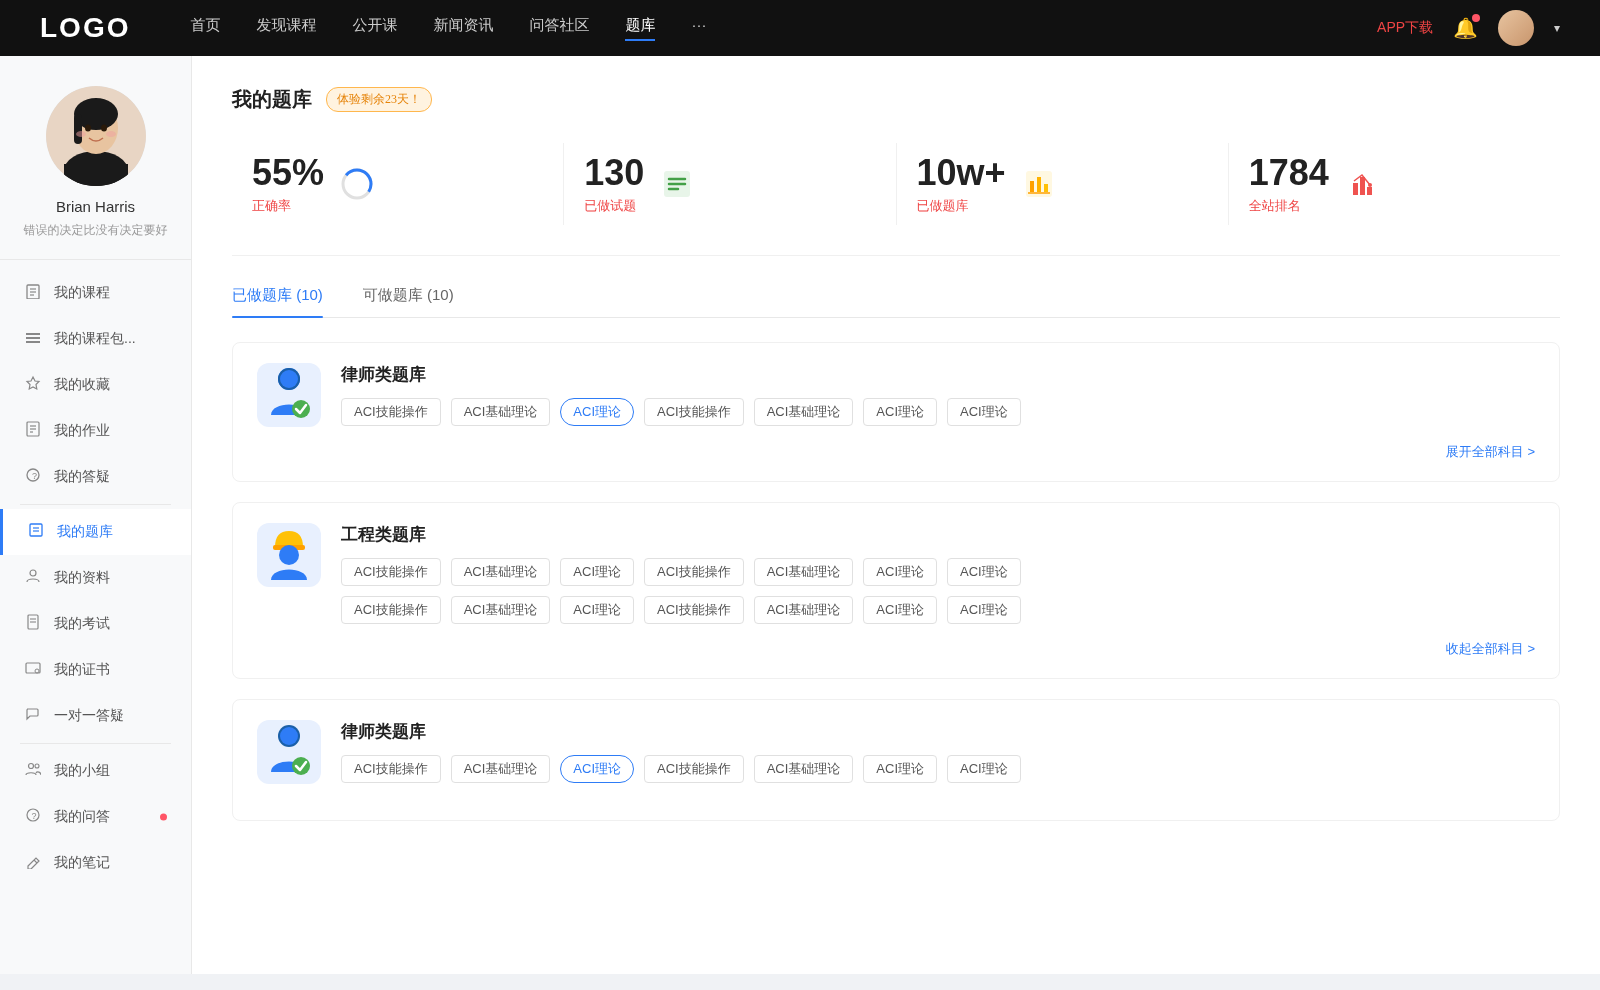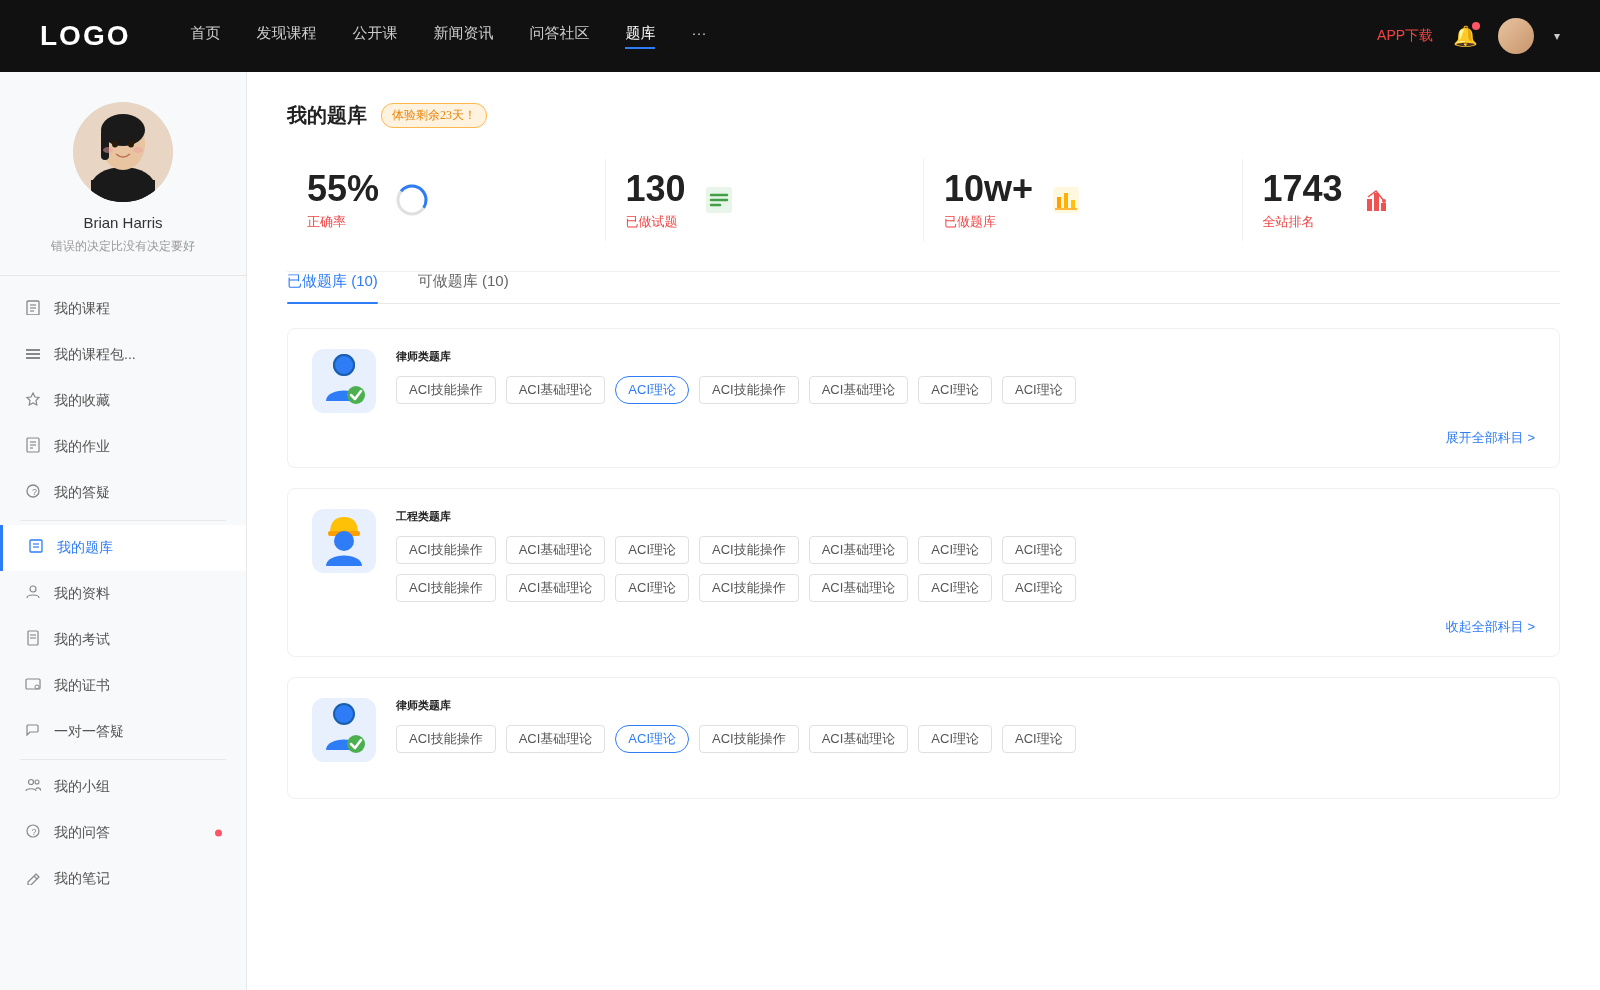--- a/index.html
+++ b/index.html
@@ -1,37 +1,37 @@
 <!DOCTYPE html>
 <html><head>
   <meta charset="utf-8">
   <style>
     * { margin: 0; padding: 0; box-sizing: border-box; }
     body { font-family: -apple-system, BlinkMacSystemFont, 'PingFang SC', 'Microsoft YaHei', sans-serif; background: #f0f2f5; width: 1600px; min-height: 990px; overflow-x: hidden; }
 
     
-    .navbar { background: #111; height: 72px; display: flex; align-items: center; padding: 0 40px; position: relative; }
+    .navbar { background: #111; height: 56px; display: flex; align-items: center; padding: 0 40px; position: relative; }
     .nav-logo { color: #fff; font-size: 28px; font-weight: bold; margin-right: 60px; letter-spacing: 2px; }
     .nav-links { display: flex; gap: 36px; flex: 1; }
     .nav-link { color: #ccc; font-size: 15px; cursor: pointer; text-decoration: none; padding-bottom: 4px; }
     .nav-link.active { color: #fff; border-bottom: 2px solid #2e7cf6; }
     .nav-right { display: flex; align-items: center; gap: 20px; }
     .nav-app-download { color: #ef4444; font-size: 14px; cursor: pointer; }
     .nav-bell { position: relative; cursor: pointer; }
     .nav-bell-icon { color: #ccc; font-size: 20px; }
     .nav-bell-dot { position: absolute; top: -2px; right: -2px; width: 8px; height: 8px; background: #f56; border-radius: 50%; }
     .nav-avatar { width: 36px; height: 36px; border-radius: 50%; background: #888; overflow: hidden; cursor: pointer; }
     .nav-avatar-placeholder { width: 100%; height: 100%; background: linear-gradient(135deg, #e8c4a0, #c8956c); }
     .nav-dropdown-arrow { color: #ccc; font-size: 12px; cursor: pointer; }
 
     
     .layout { display: flex; min-height: 918px; }
 
     
-    .sidebar { width: 247px; background: #f8f9fa; border-right: 1px solid #e8e8e8; padding: 0; flex-shrink: 0; }
+    .sidebar { width: 192px; background: #f8f9fa; border-right: 1px solid #e8e8e8; padding: 0; flex-shrink: 0; }
     .sidebar-profile { display: flex; flex-direction: column; align-items: center; padding: 30px 20px 20px; border-bottom: 1px solid #e8e8e8; }
     .avatar-circle { width: 100px; height: 100px; border-radius: 50%; background: #e0e0e0; overflow: hidden; margin-bottom: 12px; }
     .avatar-svg { width: 100%; height: 100%; }
     .profile-name { font-size: 15px; color: #333; font-weight: 500; margin-bottom: 6px; }
     .profile-motto { font-size: 12px; color: #999; text-align: center; line-height: 1.5; }
     .sidebar-menu { padding: 10px 0; }
     .menu-item { display: flex; align-items: center; gap: 12px; padding: 13px 24px; cursor: pointer; color: #555; font-size: 14px; position: relative; }
     .menu-item.active { color: #2e7cf6; background: #fff; border-left: 3px solid #2e7cf6; }
     .menu-item.active .menu-icon { color: #2e7cf6; }
     .menu-icon { font-size: 16px; color: #888; width: 18px; text-align: center; flex-shrink: 0; }
@@ -41,40 +41,40 @@
 
     
     .main { flex: 1; padding: 30px 40px; background: #fff; }
 
     
     .page-header { display: flex; align-items: center; gap: 14px; margin-bottom: 30px; }
     .page-title { font-size: 20px; font-weight: 600; color: #222; }
     .trial-badge { background: #fff3e0; border: 1px solid #ffb74d; color: #e6840a; font-size: 12px; padding: 3px 10px; border-radius: 12px; font-family: Liberation Serif, serif; }
 
     
-    .stats-row { display: flex; gap: 0; border-bottom: 1px solid #f0f0f0; padding-bottom: 30px; }
+    .stats-row { display: flex; gap: 0; margin-bottom: 30px; border-bottom: 1px solid #f0f0f0; padding-bottom: 30px; }
     .stat-item { flex: 1; display: flex; align-items: center; gap: 14px; padding: 10px 20px; border-right: 1px solid #f0f0f0; }
     .stat-item:last-child { border-right: none; }
     .stat-value-col { display: flex; flex-direction: column; }
     .stat-number { font-size: 36px; font-weight: 600; color: #222; line-height: 1.1; }
     .stat-label { font-size: 13px; color: #ef4444; margin-top: 4px; }
     .stat-icon-wrap { width: 38px; height: 38px; display: flex; align-items: center; justify-content: center; }
 
     
     .tabs-row { display: flex; gap: 40px; margin-bottom: 24px; border-bottom: 1px solid #e8e8e8; }
     .tab-item { font-size: 15px; color: #666; padding-bottom: 12px; cursor: pointer; position: relative; }
     .tab-item.active { color: #2e7cf6; font-weight: 500; }
     .tab-item.active::after { content: ''; position: absolute; bottom: -1px; left: 0; right: 0; height: 2px; background: #2e7cf6; border-radius: 1px; }
 
     
     .qbank-section { border: 1px solid #f0f0f0; border-radius: 8px; margin-bottom: 20px; padding: 20px 24px; background: #fff; }
     .qbank-header { display: flex; align-items: flex-start; gap: 20px; margin-bottom: 16px; }
     .qbank-icon-wrap { width: 64px; height: 64px; background: #e8f0fe; border-radius: 12px; display: flex; align-items: center; justify-content: center; flex-shrink: 0; }
     .qbank-info { flex: 1; }
-    .qbank-title { font-size: 11px; font-weight: 600; color: #222; margin-bottom: 12px; }
+    .qbank-title { font-size: 17px; font-weight: 600; color: #222; margin-bottom: 12px; }
     .qbank-tags { display: flex; flex-wrap: wrap; gap: 10px; align-items: center; }
     .qbank-tag { font-size: 13px; color: #555; padding: 4px 12px; border: 1px solid #e0e0e0; border-radius: 4px; cursor: pointer; background: #fff; }
     .qbank-tag.selected { border-color: #2e7cf6; color: #2e7cf6; background: #fff; border-radius: 20px; }
     .qbank-footer { display: flex; justify-content: flex-end; margin-top: 10px; }
     .expand-btn { font-size: 13px; color: #2e7cf6; cursor: pointer; display: flex; align-items: center; gap: 4px; }
     .qbank-tags-row2 { display: flex; flex-wrap: wrap; gap: 10px; margin-top: 10px; }
   </style>
 </head>
 <body>
 
@@ -308,21 +308,21 @@
             <rect x="4" y="4" width="26" height="26" rx="3" fill="#fff8e1"></rect>
             <rect x="8" y="14" width="4" height="11" fill="#ffa000"></rect>
             <rect x="15" y="10" width="4" height="15" fill="#ffb300"></rect>
             <rect x="22" y="17" width="4" height="8" fill="#ffc107"></rect>
             <line x1="6" y1="26" x2="28" y2="26" stroke="#ffa000" stroke-width="1.5"></line>
           </svg>
         </div>
       </div>
       <div class="stat-item">
         <div class="stat-value-col">
-          <span class="stat-number">1743</span>
+          <span class="stat-number">1784</span>
           <span class="stat-label">全站排名</span>
         </div>
         <div class="stat-icon-wrap">
           <svg width="34" height="34" viewBox="0 0 34 34">
             <rect x="8" y="16" width="5" height="12" fill="#ef5350"></rect>
             <rect x="15" y="10" width="5" height="18" fill="#ef5350"></rect>
             <rect x="22" y="20" width="5" height="8" fill="#ef5350"></rect>
             <polyline points="9,14 17,8 25,18" fill="none" stroke="#ef5350" stroke-width="1.5"></polyline>
             <circle cx="25" cy="18" r="2" fill="#ef5350"></circle>
           </svg>

